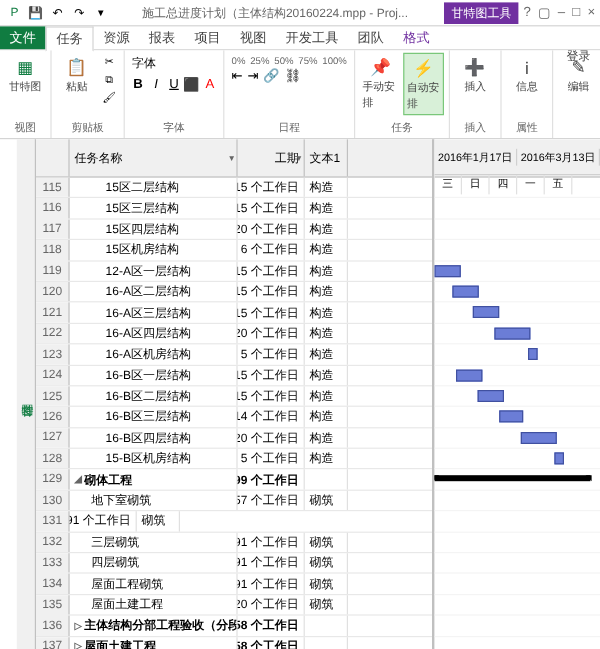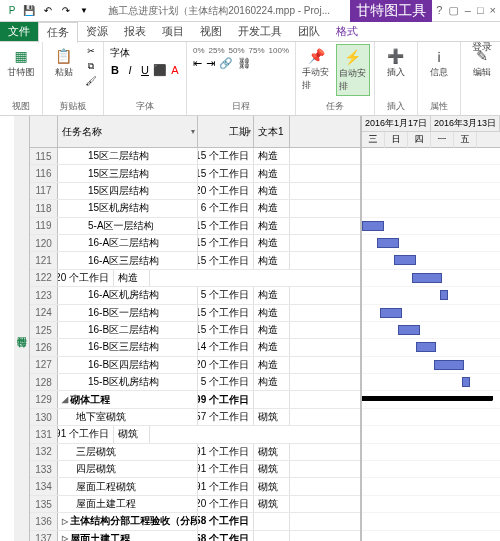--- a/index.html
+++ b/index.html
@@ -1,21 +1,21 @@
 <!DOCTYPE html>
 <html><head>
 <meta charset="utf-8">
 <style>
 * { margin: 0; padding: 0; box-sizing: border-box; font-family: "Microsoft YaHei", sans-serif; }
 body { width: 500px; height: 541px; background: #fff; overflow: hidden; font-size: 11px; }
 .titlebar { height: 22px; background: #fff; border-bottom: 1px solid #d4d4d4; display: flex; align-items: center; padding: 0 4px; }
 .titlebar .qat { display: flex; align-items: center; gap: 2px; }
 .titlebar .qat span { width: 16px; height: 16px; display: flex; align-items: center; justify-content: center; font-size: 10px; }
 .titlebar .title { flex: 1; text-align: center; font-size: 10px; color: #666; overflow: hidden; white-space: nowrap; }
-.titlebar .tooltitle { background: #7030a0; color: #fff; padding: 2px 6px; font-size: 14px; margin: 0 4px; }
+.titlebar .tooltitle { background: #7030a0; color: #fff; padding: 2px 6px; font-size: 10px; margin: 0 4px; }
 .titlebar .winctrl { display: flex; gap: 6px; color: #666; font-size: 11px; }
 .ribbon-tabs { height: 20px; display: flex; align-items: flex-start; border-bottom: 1px solid #d4d4d4; font-size: 11px; }
 .ribbon-tabs .tab { padding: 2px 8px; cursor: pointer; color: #444; }
 .ribbon-tabs .tab.file { background: #107c41; color: #fff; }
 .ribbon-tabs .tab.active { background: #fff; border: 1px solid #d4d4d4; border-bottom: 1px solid #fff; }
 .ribbon-tabs .tab.fmt { color: #7030a0; }
 .ribbon-tabs .login { margin-left: auto; padding: 18px 8px; color: #444; font-size: 10px; }
 .ribbon { height: 74px; background: #fff; border-bottom: 1px solid #d4d4d4; display: flex; }
 .group { border-right: 1px solid #e0e0e0; display: flex; flex-direction: column; align-items: center; padding: 2px 4px; }
 .group .body { flex: 1; display: flex; align-items: flex-start; gap: 2px; }
@@ -40,21 +40,21 @@
 .grow .c-id { width: 28px; justify-content: center; background: #f0f0f0; color: #666; border-right: 1px solid #c0c0c0; text-align: right; }
 .grow .c-name { width: 140px; }
 .grow .c-dur { width: 56px; justify-content: flex-end; }
 .grow .c-txt { width: 36px; }
 .bold { font-weight: bold; }
 .indent1 { padding-left: 18px !important; }
 .indent2 { padding-left: 30px !important; }
 .collapse-icon { font-size: 8px; margin-right: 2px; color: #666; }
 .gantt { width: 140px; border-left: 2px solid #c0c0c0; background: #fff; overflow: hidden; position: relative; }
 .gantt-hdr { height: 32px; background: #f0f0f0; border-bottom: 1px solid #c0c0c0; font-size: 9px; }
-.gantt-hdr .top { height: 16px; display: flex; border-bottom: 1px solid #d0d0d0; }
+.gantt-hdr .top { height: 30px; display: flex; border-bottom: 1px solid #d0d0d0; align-items: center; }
 .gantt-hdr .top span { flex: 1; text-align: center; border-right: 1px solid #d0d0d0; padding-top: 1px; }
 .gantt-hdr .bot { height: 16px; display: flex; }
 .gantt-hdr .bot span { width: 23px; text-align: center; border-right: 1px solid #e0e0e0; padding-top: 1px; }
 .gantt-rows { position: relative; }
 .grw { height: 17.4px; position: relative; border-bottom: 1px solid #f4f4f4; }
 .bar { position: absolute; height: 10px; top: 3px; background: #6b7dd6; border: 1px solid #4050a0; }
 .sum { position: absolute; height: 5px; top: 5px; background: #000; }
 .sum::before, .sum::after { content: ''; position: absolute; top: 0; width: 0; height: 0; border-top: 5px solid #000; }
 .sum::before { left: -1px; border-right: 5px solid transparent; }
 .sum::after { right: -1px; border-left: 5px solid transparent; }
@@ -228,38 +228,39 @@
           <div class="c c-txt">构造</div>
         </div>
         <div class="grow">
           <div class="c c-id">118</div>
           <div class="c c-name indent2">15区机房结构</div>
           <div class="c c-dur">6 个工作日</div>
           <div class="c c-txt">构造</div>
         </div>
         <div class="grow">
           <div class="c c-id">119</div>
-          <div class="c c-name indent2">5-A区一层结构</div>
+          <div class="c c-name indent2">12-A区一层结构</div>
           <div class="c c-dur">15 个工作日</div>
           <div class="c c-txt">构造</div>
         </div>
         <div class="grow">
           <div class="c c-id">120</div>
           <div class="c c-name indent2">16-A区二层结构</div>
           <div class="c c-dur">15 个工作日</div>
           <div class="c c-txt">构造</div>
         </div>
         <div class="grow">
           <div class="c c-id">121</div>
           <div class="c c-name indent2">16-A区三层结构</div>
           <div class="c c-dur">15 个工作日</div>
           <div class="c c-txt">构造</div>
         </div>
         <div class="grow">
           <div class="c c-id">122</div>
+          <div class="c c-name indent2">16-A区四层结构</div>
           <div class="c c-dur">20 个工作日</div>
           <div class="c c-txt">构造</div>
         </div>
         <div class="grow">
           <div class="c c-id">123</div>
           <div class="c c-name indent2">16-A区机房结构</div>
           <div class="c c-dur">5 个工作日</div>
           <div class="c c-txt">构造</div>
         </div>
         <div class="grow">

